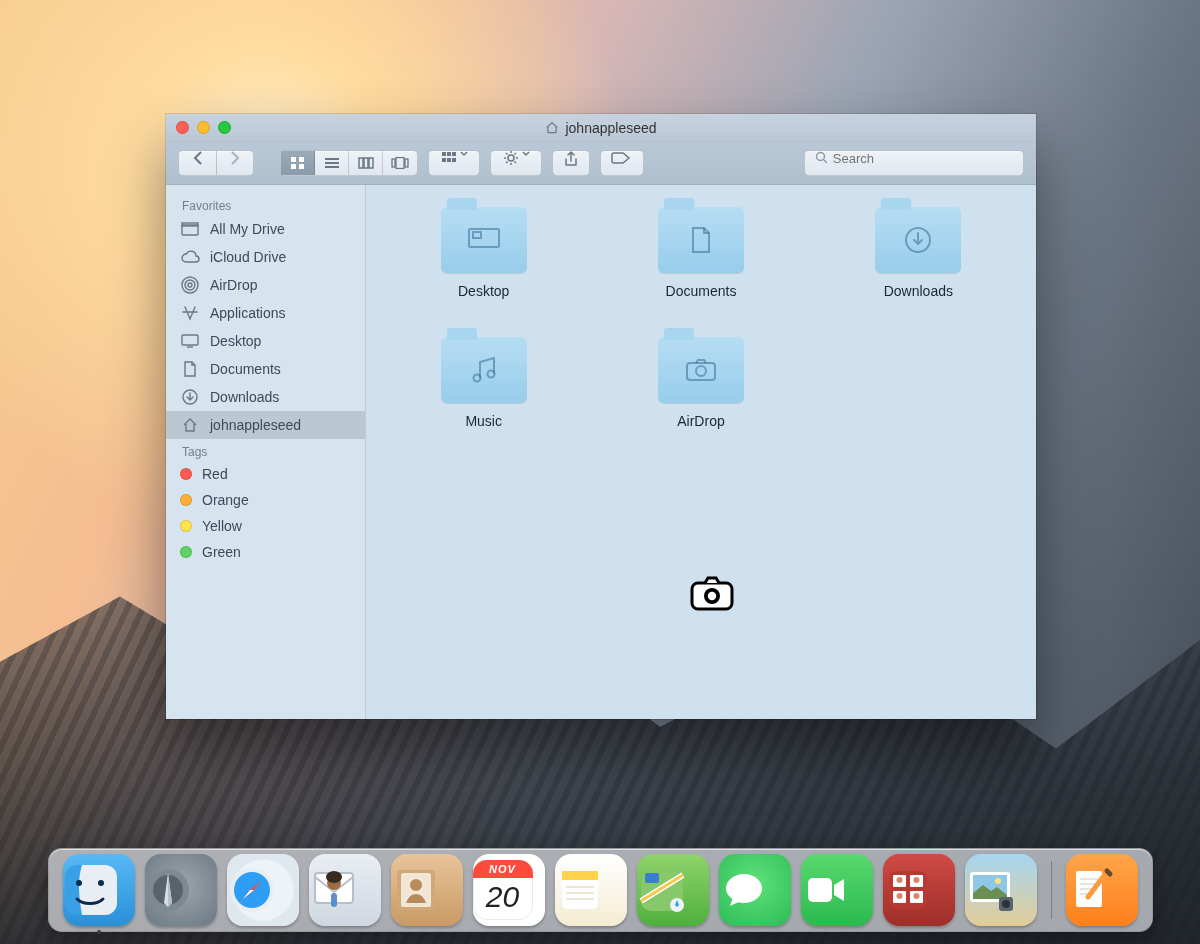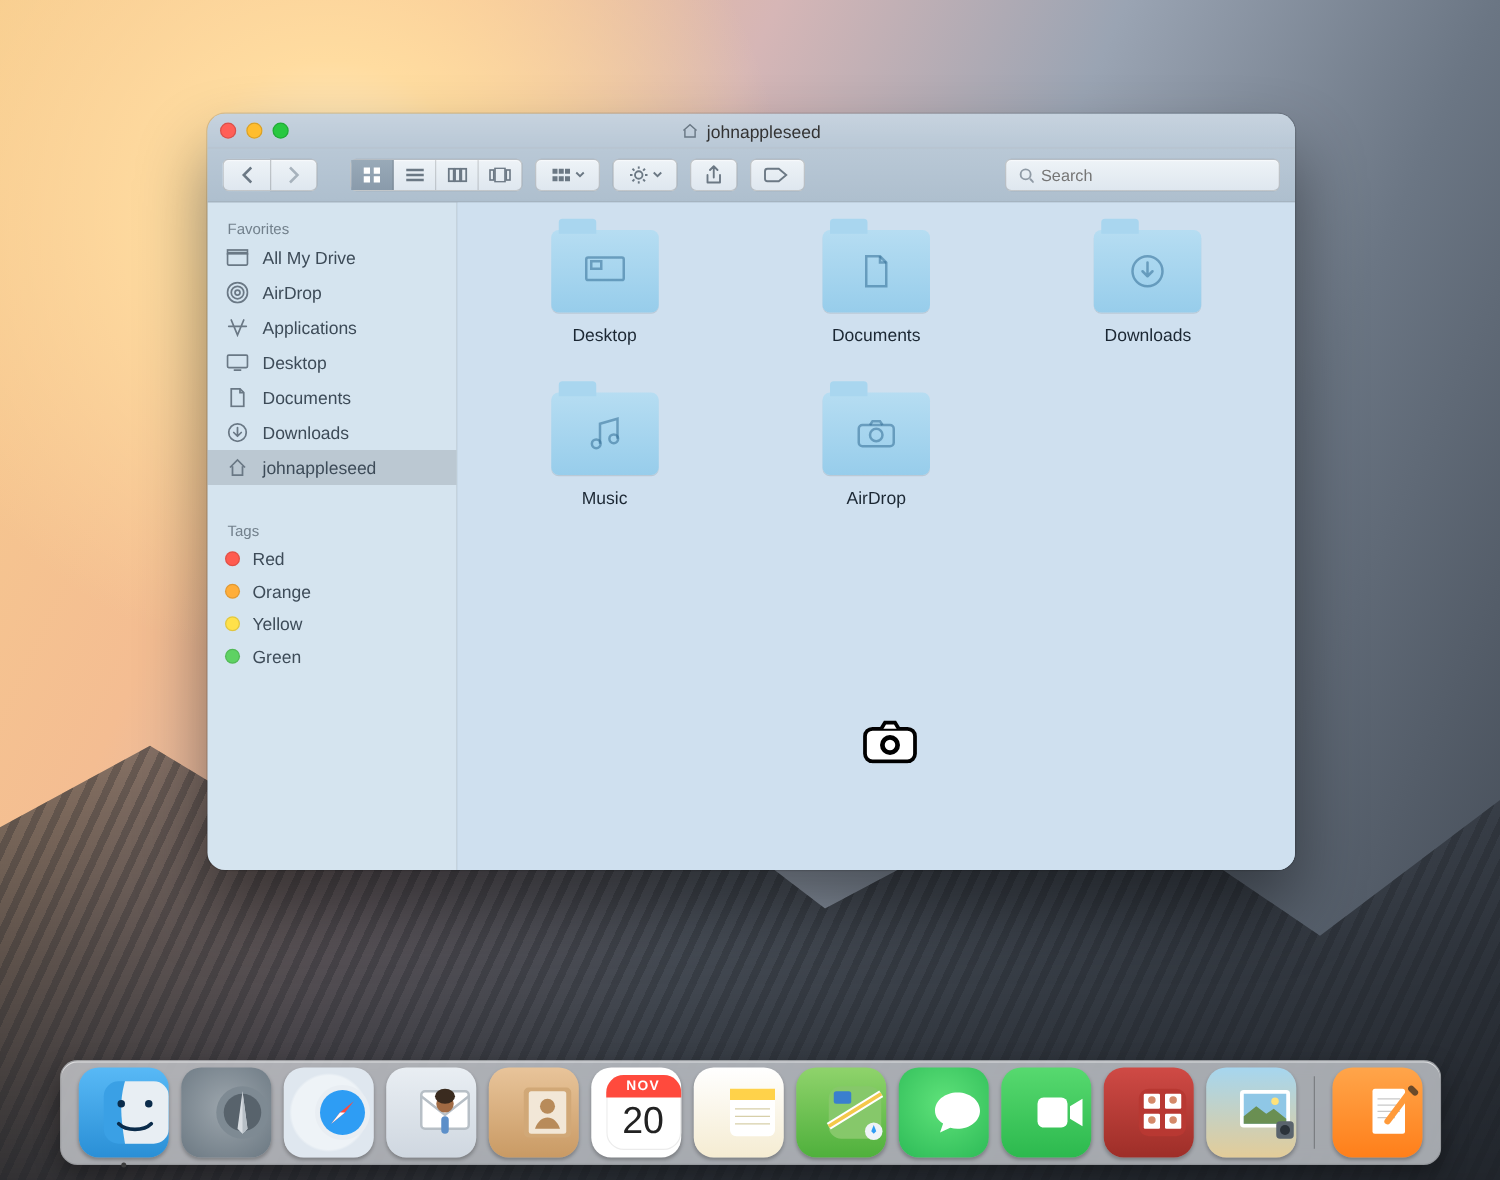--- a/index.html
+++ b/index.html
@@ -16,22 +16,22 @@
   .wallpaper::after{
     content:""; position:absolute; left:0; right:0; bottom:0; height:46%;
     background:
       linear-gradient(180deg, rgba(45,50,58,0.0) 0%, rgba(45,50,58,0.55) 20%, rgba(30,34,40,0.9) 100%),
       repeating-linear-gradient(115deg, rgba(0,0,0,0.25) 0 6px, rgba(0,0,0,0.0) 6px 14px);
     clip-path: polygon(0% 35%, 10% 20%, 22% 40%, 36% 10%, 55% 50%, 72% 25%, 88% 55%, 100% 30%, 100% 100%, 0% 100%);
   }
 
   
   .finder {
-    position: absolute; left: 166px; top: 91px; width: 870px; height: 605px;
-    border-radius: 14px; box-shadow: 0 30px 55px rgba(0,0,0,0.45), 0 0 0 1px rgba(0,0,0,0.12);
+    position: absolute; left: 166px; top: 114px; width: 870px; height: 605px;
+    border-radius: 0; box-shadow: 0 30px 55px rgba(0,0,0,0.45), 0 0 0 1px rgba(0,0,0,0.12);
     background: #bfd6e7;
     overflow: hidden;
   }
 
   .titlebar {
     height: 28px; display:flex; align-items:center; justify-content:center;
     background: linear-gradient(#c7d3df, #b9c8d6);
     border-bottom: 1px solid rgba(0,0,0,0.08);
     position: relative;
   }
@@ -44,21 +44,21 @@
   .toolbar {
     height: 43px; display:flex; align-items:center; gap:10px;
     padding: 0 12px;
     background: linear-gradient(#b9c8d6, #aebfce);
     border-bottom: 1px solid rgba(0,0,0,0.12);
   }
   .btn, .seg, .search {
     background: linear-gradient(#eef3f7, #dfe7ef);
     border: 1px solid rgba(0,0,0,0.18);
     border-radius: 5px;
-    height: 26px; display:flex; align-items:center; justify-content:center;
+    height: 26px; display:flex; align-items:flex-start; justify-content:center;
     color:#5a6b79;
     box-shadow: 0 1px 0 rgba(255,255,255,0.5) inset;
   }
   .btn { width: 38px; }
   .nav { display:flex; }
   .nav .btn:first-child{ border-top-right-radius:0; border-bottom-right-radius:0; border-right:none;}
   .nav .btn:last-child{ border-top-left-radius:0; border-bottom-left-radius:0;}
 
   .seg { padding:0; }
   .seg .cell{ width:34px; height:100%; display:flex; align-items:center; justify-content:center; border-right:1px solid rgba(0,0,0,0.15); }
@@ -116,21 +116,21 @@
   
   .dock-wrap{ position:absolute; left:0; right:0; bottom:0; height:96px; display:flex; justify-content:center; }
   .dock{
     margin-bottom:4px; height:84px; border-radius:14px;
     background: rgba(235,238,242,0.65);
     backdrop-filter: blur(8px);
     box-shadow: 0 1px 0 rgba(255,255,255,0.6) inset, 0 8px 20px rgba(0,0,0,0.35);
     display:flex; align-items:center; padding:0 14px; gap:10px;
     border:1px solid rgba(0,0,0,0.1);
   }
-  .dock .tile{ width:72px; height:72px; border-radius:16px; display:flex; align-items:center; justify-content:flex-end; box-shadow: 0 2px 3px rgba(0,0,0,0.25); position:relative; }
+  .dock .tile{ width:72px; height:72px; border-radius:16px; display:flex; align-items:center; justify-content:flex-start; box-shadow: 0 2px 3px rgba(0,0,0,0.25); position:relative;font-style:italic; }
   .dock .sep{ width:1px; height:58px; background:rgba(0,0,0,0.25); margin:0 4px;}
 
   
   svg{ display:block; }
 
   
   .t-finder{ background: linear-gradient(#58b9f6,#2a8fd6);}
   .t-launch{ background: radial-gradient(circle at 50% 45%, #9da6ad, #6b7882);}
   .t-safari{ background: radial-gradient(circle at 50% 50%, #eef3f7 58%, #dfe7ef 62%);}
   .t-mail{ background: linear-gradient(#e9eef3,#cfd7e0);}
@@ -280,20 +280,28 @@
         <span class="icn">
             <svg width="18" height="14" viewBox="0 0 18 14">
               <rect x="1" y="3" width="16" height="10" rx="1" fill="none" stroke="#6a7885" stroke-width="1.4"></rect>
               <rect x="1" y="1" width="16" height="3" fill="none" stroke="#6a7885" stroke-width="1.4"></rect>
             </svg>
           </span>
         <span class="lbl">All My Drive</span>
       </div>
       <div class="side-item">
         <span class="icn">
+            <svg width="20" height="14" viewBox="0 0 20 14">
+              <path d="M6 12a4 4 0 1 1 .5-7.97A5 5 0 0 1 16 6a3 3 0 0 1 0 6H6z" fill="none" stroke="#6a7885" stroke-width="1.4"></path>
+            </svg>
+          </span>
+        <span class="lbl">iCloud Drive</span>
+      </div>
+      <div class="side-item">
+        <span class="icn">
             <svg width="18" height="18" viewBox="0 0 18 18">
               <circle cx="9" cy="9" r="2" fill="none" stroke="#6a7885" stroke-width="1.4"></circle>
               <circle cx="9" cy="9" r="5" fill="none" stroke="#6a7885" stroke-width="1.4"></circle>
               <circle cx="9" cy="9" r="8" fill="none" stroke="#6a7885" stroke-width="1.4"></circle>
             </svg>
           </span>
         <span class="lbl">AirDrop</span>
       </div>
       <div class="side-item">
         <span class="icn">
@@ -332,21 +340,21 @@
       </div>
       <div class="side-item selected">
         <span class="icn">
             <svg width="16" height="16" viewBox="0 0 16 16">
               <path d="M2 8l6-6 6 6M4 7v7h8V7" fill="none" stroke="#6a7885" stroke-width="1.4"></path>
             </svg>
           </span>
         <span class="lbl">johnappleseed</span>
       </div>
 
-      <div class="section-title" style="margin-top:24px">Tags</div>
+      <div class="section-title" style="margin-top:0">Tags</div>
       <div class="side-item">
         <span class="tag-dot" style="background:#ff5b50"></span>
         <span class="lbl">Red</span>
       </div>
       <div class="side-item">
         <span class="tag-dot" style="background:#ffae3a"></span>
         <span class="lbl">Orange</span>
       </div>
       <div class="side-item">
         <span class="tag-dot" style="background:#ffe14a"></span>

